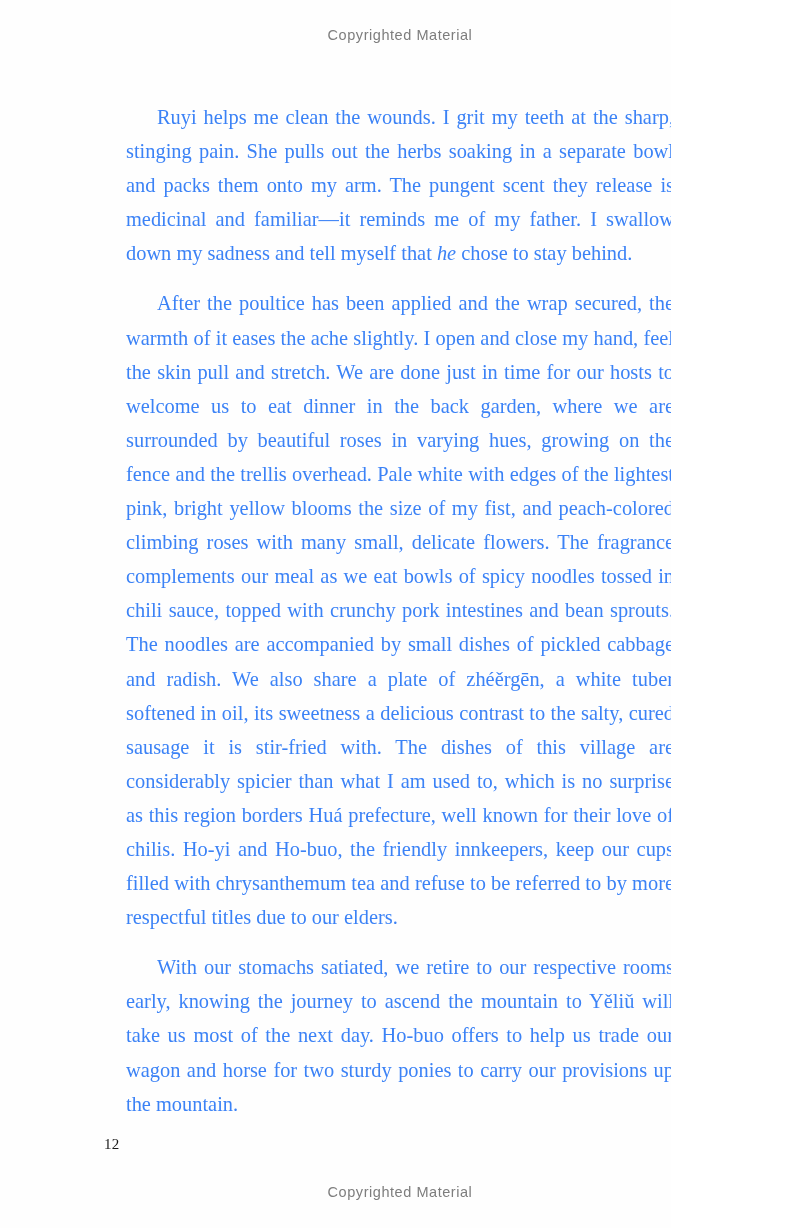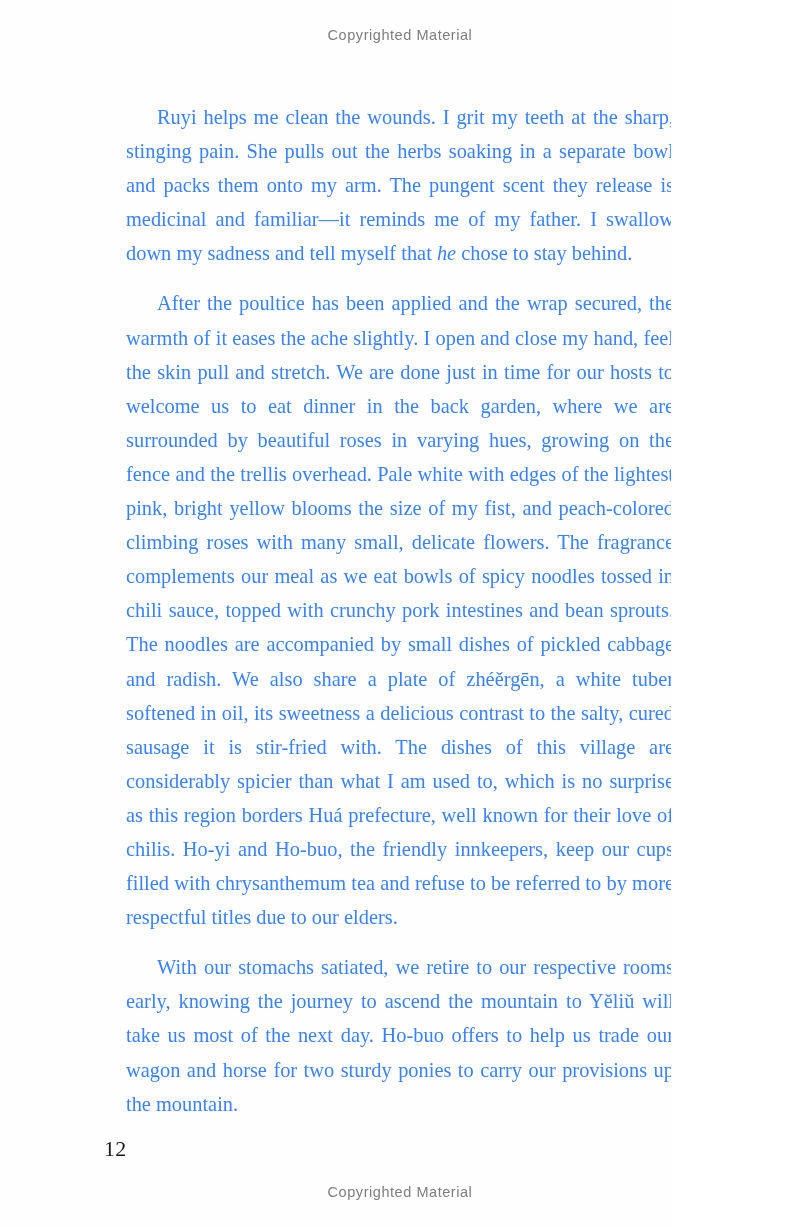--- a/index.html
+++ b/index.html
@@ -66,21 +66,21 @@
   .para i {
     font-style: italic;
   }
 
   
   .folio {
     position: absolute;
     left: 104px;
     top: 1136px;
     font-family: "Liberation Serif", serif;
-    font-size: 22px;
+    font-size: 15px;
     color: #1a1a1a;
     letter-spacing: 0.3px;
   }
 </style>
 </head>
 <body>
 
 <div class="page">
 
   <div class="watermark watermark-top">Copyrighted Material</div>

